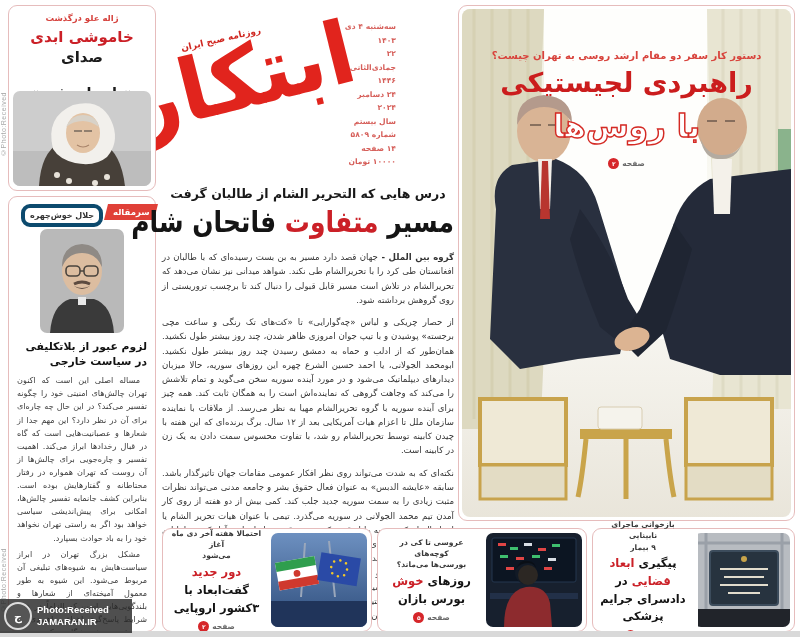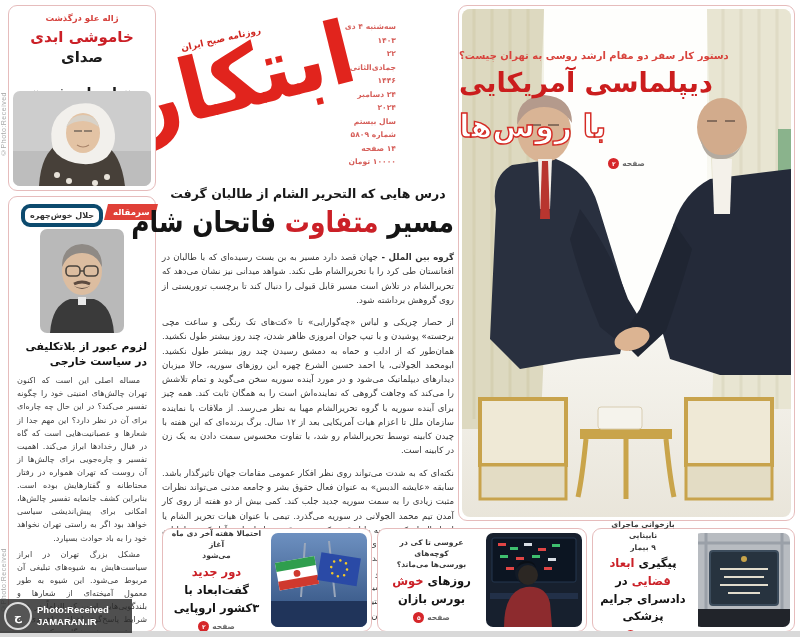--- a/index.html
+++ b/index.html
@@ -52,21 +52,21 @@
   .ms-title{font-size:25px;font-weight:bold;color:#141414;text-align:center;margin-top:4px;
             letter-spacing:-1px;white-space:nowrap;transform:scaleY(1.18);transform-origin:top;}
   .ms-body{margin-top:16px;font-size:8.6px;color:#333;text-align:justify;line-height:1.66;}
   .ms-body p{margin:8px 0 4px;}
   .ms-more{margin-top:2px;display:flex;justify-content:flex-end;direction:ltr;}
   .ms-more .marker{font-size:7.5px;color:#555;}
 
   
   .lead{left:458px;top:5px;width:337px;height:516px;padding:0;}
   .lead .photo-wrap{position:absolute;inset:3px;border-radius:8px;}
-  .lead-overlay{position:absolute;left:0;right:0;top:44px;text-align:left;}
+  .lead-overlay{position:absolute;left:0;right:0;top:44px;text-align:center;}
   .lead-kicker{font-size:10px;font-weight:bold;color:#d8433c;}
   .lead-title{font-size:27px;font-weight:bold;color:#cb1d1d;margin-top:6px;letter-spacing:-1px;}
   .lead-sub{font-size:31px;font-weight:bold;color:#ffffff;margin-top:10px;
             -webkit-text-stroke:1.4px #d42a24;text-shadow:0 0 1px #d42a24;}
   .lead .marker{justify-content:center;margin-top:14px;}
 
   
   .bbox{top:528px;height:104px;display:flex;flex-direction:row;padding:4px;gap:5px;align-items:center;}
   .bbox .photo-wrap{flex:0 0 96px;height:94px;}
   .bbox .txt{flex:1;display:flex;flex-direction:column;align-items:center;justify-content:center;gap:2px;}
@@ -225,21 +225,21 @@
         <path d="M126,430 q-4,40 -8,58 M206,430 q4,40 8,58 M166,430 v60" stroke="#c9a44a" stroke-width="5" fill="none"></path>
         <rect x="138" y="398" width="44" height="22" rx="3" fill="#f5f3ec" stroke="#d8cdb2"></rect>
         <path d="M20,390 h86 v66 h-86 Z" fill="#efe9d6" stroke="#c8a34c" stroke-width="4"></path>
         <path d="M20,456 h86 v34 h-86 Z" fill="#e3dcc4" stroke="#c8a34c" stroke-width="3"></path>
         <path d="M226,390 h86 v66 h-86 Z" fill="#efe9d6" stroke="#c8a34c" stroke-width="4"></path>
         <path d="M226,456 h86 v34 h-86 Z" fill="#e3dcc4" stroke="#c8a34c" stroke-width="3"></path>
       </svg>
     </div>
     <div class="lead-overlay">
       <div class="lead-kicker">دستور کار سفر دو مقام ارشد روسی به تهران چیست؟</div>
-      <div class="lead-title">دیپلماسی آمریکایی</div>
+      <div class="lead-title">راهبردی لجیستیکی</div>
       <div class="lead-sub">با روس‌ها</div>
       <div class="marker">
         <span>صفحه</span>
         <span class="m-circle">۲</span>
       </div>
     </div>
   </div>
 
   <div class="box bbox b-europe">
     <div class="photo-wrap">

